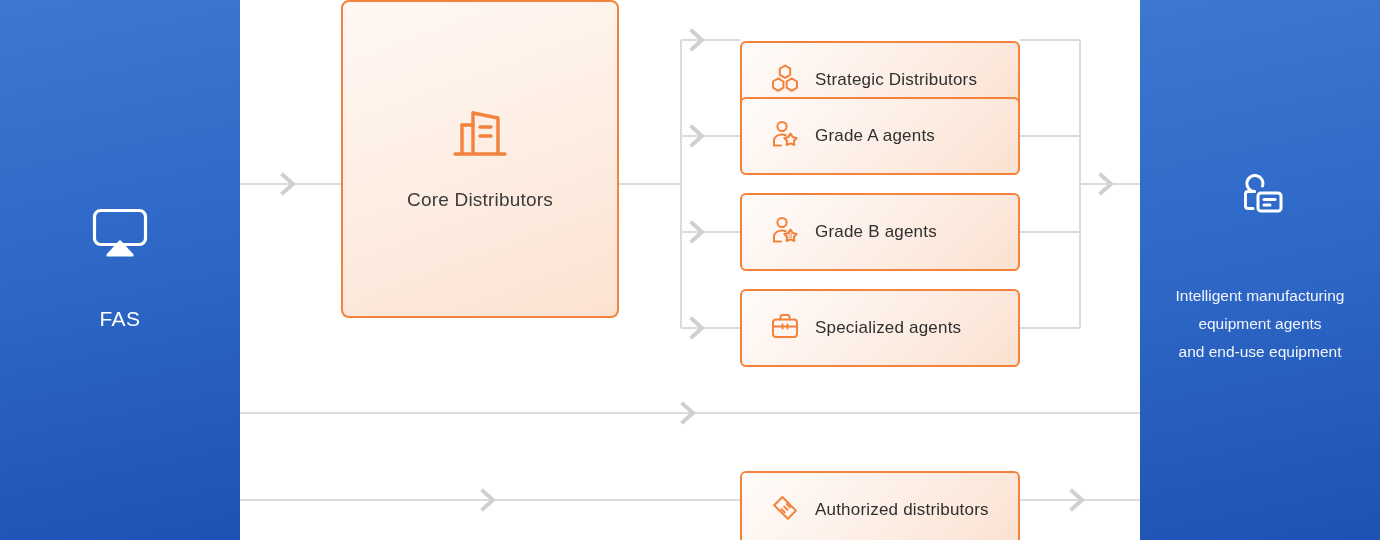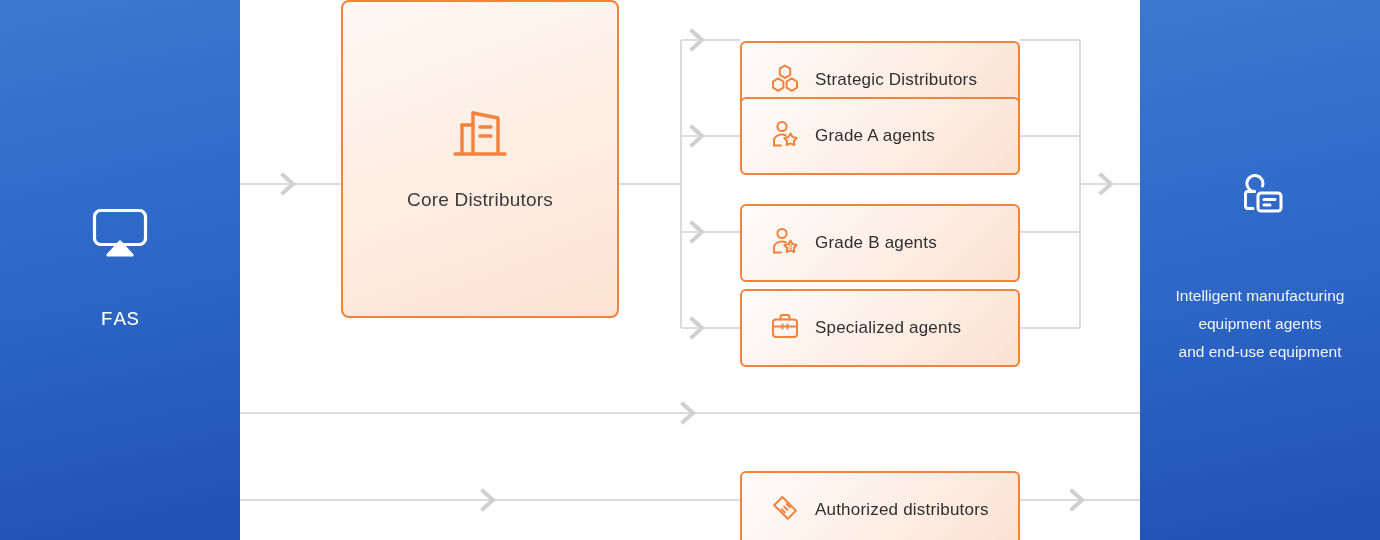--- a/index.html
+++ b/index.html
@@ -39,21 +39,20 @@
     flex-direction: column;
     align-items: center;
     justify-content: center;
     color: #ffffff;
     gap: 24px;
   }
   .panel-left {
     left: 0;
     width: 240px;
     background: linear-gradient(168deg, #3c77d1 0%, #2f69c8 45%, #1e51b3 100%);
-    font-family: Liberation Mono, monospace;
   }
   .panel-right {
     left: 1140px;
     width: 240px;
     background: linear-gradient(168deg, #3c77d1 0%, #2f69c8 45%, #1e51b3 100%);
   }
   .panel-icon {
     display: block;
     margin-bottom: 22px;
   }
@@ -121,21 +120,21 @@
   }
   .card-label {
     font-size: 17px;
     color: #2f2f2f;
     letter-spacing: 0.2px;
     white-space: nowrap;
   }
 
   .card-1 { top: 1px; margin-top: 40px; }
   .card-2 { top: 97px; }
-  .card-3 { top: 204px; }
+  .card-3 { top: 193px; }
   .card-4 { top: 289px; text-align: center; }
   .card-5 { top: 471px; text-align: center; }
 </style>
 </head>
 <body>
 
 <div class="stage">
 
   <svg class="connectors" viewBox="0 0 1380 540" width="1380" height="540">
     <g stroke="#dcdcdc" stroke-width="2" fill="none" stroke-linecap="butt">

